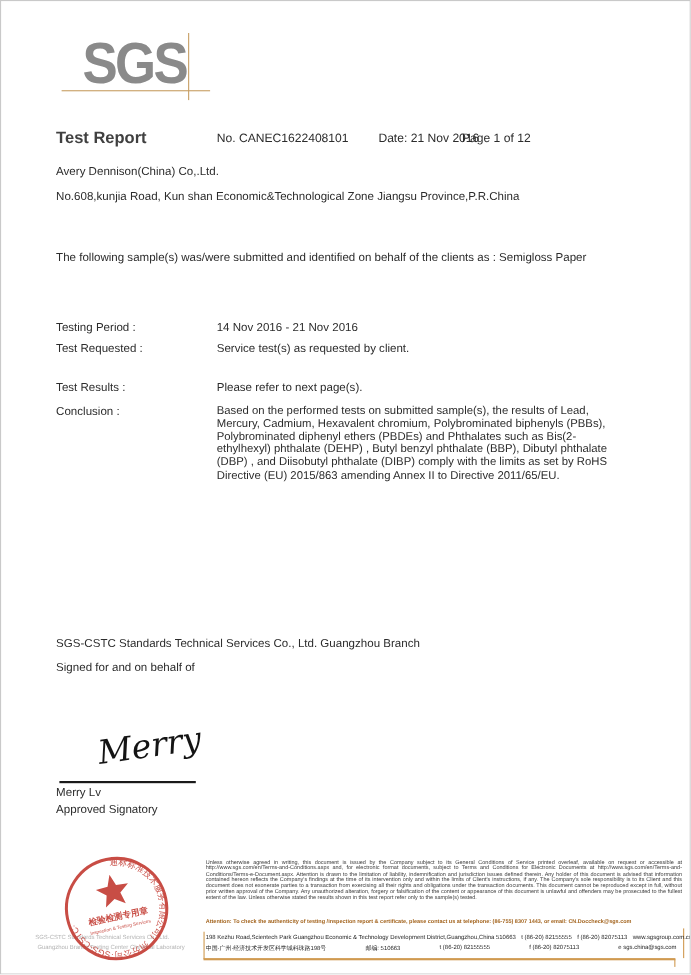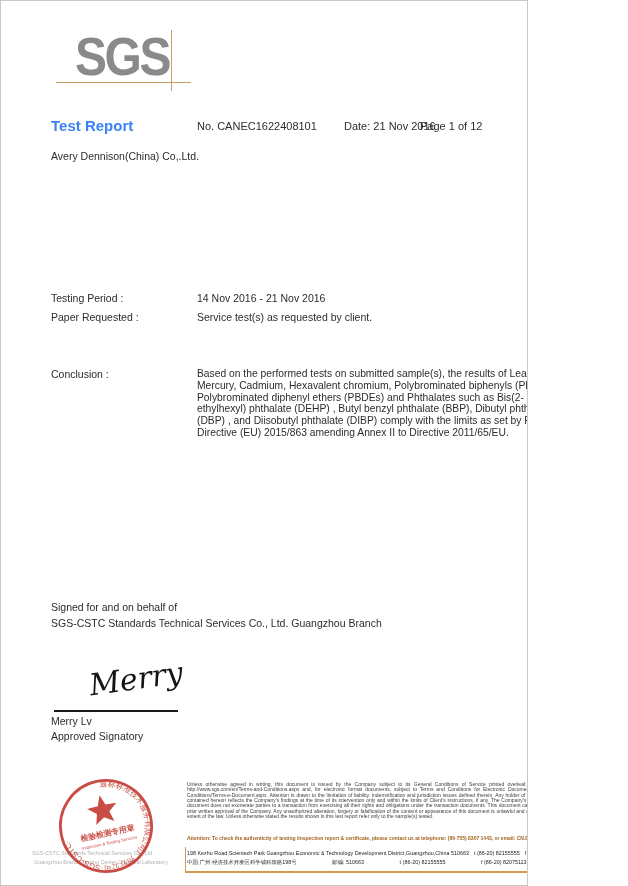--- a/index.html
+++ b/index.html
@@ -1,48 +1,48 @@
 <!DOCTYPE html>
 <html><head>
 <meta charset="utf-8">
 <style>
   html,body { margin:0; padding:0; background:#ffffff; }
   .page {
-    position:relative; width:528px; height:886px; background:#fff;
+    position:relative; width:628px; height:886px; background:#fff;
     font-family:"Liberation Sans", sans-serif; color:#2f2f2f;
     overflow:hidden; border:1px solid #c9c9c9; box-sizing:border-box;
   }
   .abs { position:absolute; }
 
   
   .logo { left:74px; top:30px; font-size:60px; font-weight:bold; color:#8a8a8a;
           letter-spacing:-3px; line-height:1; transform:scale(0.80,0.88);
           transform-origin:left top; }
   .regline { background:#c79e63; }
   .reg-h { left:55px; top:81px; width:135px; height:1px; }
   .reg-v { left:170px; top:29px; width:1px; height:61px; }
 
-  .title    { left:50px;  top:116px; font-size:15px; font-weight:bold; color:#3b82f6; }
+  .title    { left:50px;  top:116px; font-size:15px; font-weight:bold; color:#404040; }
   .meta     { top:119px; font-size:11px; color:#2c2c2c; }
   .meta-no   { left:196px; }
   .meta-date { left:343px;text-align:center; }
   .meta-page { left:419px; }
 
   .body-text { font-size:10.5px; color:#2c2c2c; }
   .c1 { left:50px; top:149px; }
   .c2 { left:50px; top:172px; }
   .sample { left:50px; top:227px; }
 
   .frow { left:50px; width:560px; }
   .flabel { display:inline-block; width:146px; vertical-align:top; }
   .fvalue { display:inline-block; vertical-align:top; }
   .fvalue.wrap { width:362px; font-size:10.3px; line-height:11.8px; }
 
   .s1 { left:50px; top:600px; }
-  .s2 { left:50px; top:616px; }
+  .s2 { left:50px; top:578px; }
   .handwriting { left:88px; top:660px; font-family:"DejaVu Serif", serif;
                  font-style:italic; font-size:30px; color:#141414;
                  transform:rotate(-8deg); }
   .sig-underline { left:53px; top:709px; width:124px; height:2px; background:#1a1a1a; }
   .sig-name { left:50px; top:714px; }
   .sig-role { left:50px; top:729px; }
 
   
   .legal { left:186px; top:781px; width:433px; font-size:5px; line-height:5.35px;
            color:#3d3d3d; text-align:justify; }
@@ -71,27 +71,32 @@
   <div class="abs logo">SGS</div>
   <div class="abs regline reg-h"></div>
   <div class="abs regline reg-v"></div>
 
   <div class="abs title">Test Report</div>
   <div class="abs meta meta-no">No. CANEC1622408101</div>
   <div class="abs meta meta-date">Date: 21 Nov 2016</div>
   <div class="abs meta meta-page">Page 1 of 12</div>
 
   <div class="abs body-text c1">Avery Dennison(China) Co,.Ltd.</div>
+  <div class="abs body-text c2">No.608,kunjia Road, Kun shan Economic&amp;Technological Zone Jiangsu Province,P.R.China</div>
 
+  <div class="abs body-text sample">The following sample(s) was/were submitted and identified on behalf of the clients as : Semigloss Paper</div>
 
   <div class="abs body-text frow" style="top:291px">
     <span class="flabel">Testing Period :</span><span class="fvalue">14 Nov 2016 - 21 Nov 2016</span>
   </div>
   <div class="abs body-text frow" style="top:310px">
-    <span class="flabel">Paper Requested :</span><span class="fvalue">Service test(s) as requested by client.</span>
+    <span class="flabel">Test Requested :</span><span class="fvalue">Service test(s) as requested by client.</span>
+  </div>
+  <div class="abs body-text frow" style="top:345px">
+    <span class="flabel">Test Results :</span><span class="fvalue">Please refer to next page(s).</span>
   </div>
   <div class="abs body-text frow" style="top:367px">
     <span class="flabel">Conclusion :</span><span class="fvalue wrap">Based on the performed tests on submitted sample(s), the results of Lead, Mercury, Cadmium, Hexavalent chromium, Polybrominated biphenyls (PBBs), Polybrominated diphenyl ethers (PBDEs) and Phthalates such as Bis(2-ethylhexyl) phthalate (DEHP) , Butyl benzyl phthalate (BBP), Dibutyl phthalate (DBP) , and Diisobutyl phthalate (DIBP) comply with the limits as set by RoHS Directive (EU) 2015/863 amending Annex II to Directive 2011/65/EU.</span>
   </div>
 
   <div class="abs body-text s1">Signed for and on behalf of</div>
   <div class="abs body-text s2">SGS-CSTC Standards Technical Services Co., Ltd. Guangzhou Branch</div>
   <div class="abs handwriting">Merry</div>
   <div class="abs sig-underline"></div>
   <div class="abs body-text sig-name">Merry Lv</div>

